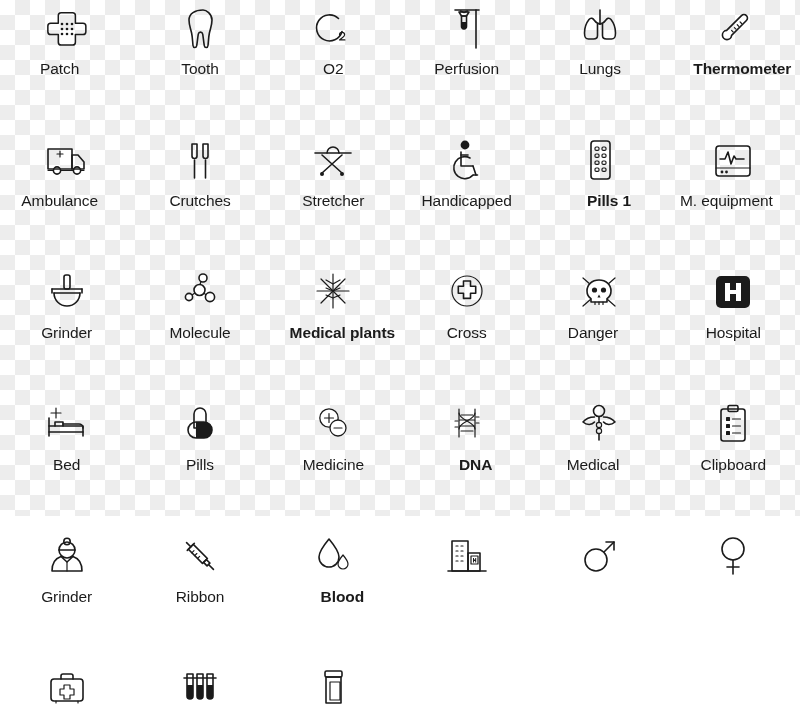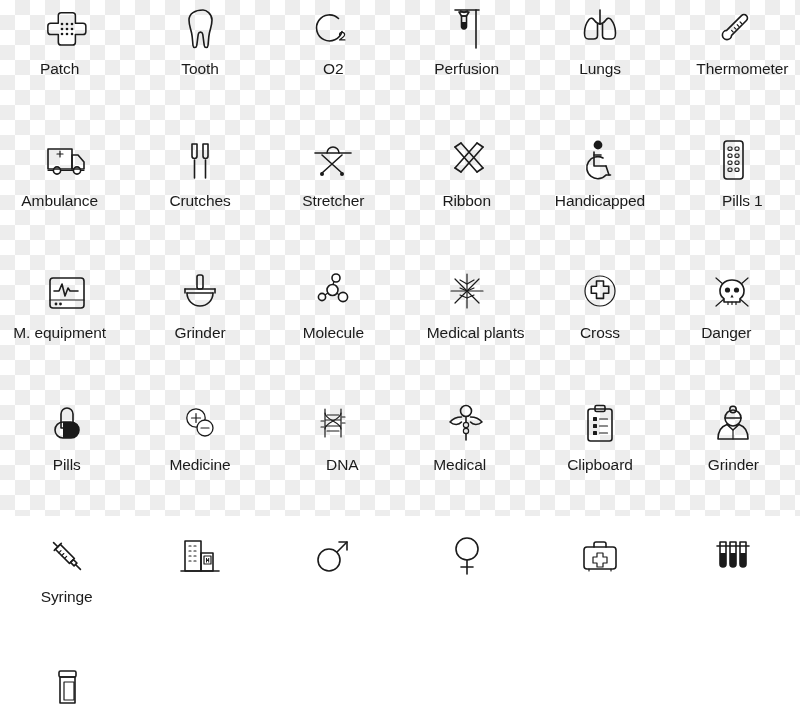--- a/index.html
+++ b/index.html
@@ -64,21 +64,21 @@
     font-size: 15.5px;
     line-height: 18px;
     color: #1b1b1b;
     white-space: nowrap;
     text-align: center;
     letter-spacing: -0.1px;
   }
 
   
   .icon-cell.clip-left .icon-label { margin-left: -14px; }
-  .icon-cell.clip-right .icon-label { margin-right: -18px; }
+  .icon-cell.clip-right .icon-label { margin-right: -18px; font-weight: bold; }
 
   .ln {
     fill: none;
     stroke: #1b1b1b;
     stroke-width: 1.6;
     stroke-linecap: round;
     stroke-linejoin: round;
   }
   .ln-thin {
     fill: none;
@@ -206,35 +206,20 @@
           <path class="ln" d="M12 14l20 18M32 14L12 32"></path>
           <g class="fl">
             <circle cx="12" cy="33" r="2"></circle>
             <circle cx="32" cy="33" r="2"></circle>
           </g>
         </svg>
       </div>
       <div class="icon-label">Stretcher</div>
     </div>
 
-    <div class="icon-cell">
-      <div class="icon-art">
-        <svg width="44" height="44" viewBox="0 0 44 44">
-          <path class="ln" d="M10 8l22 25"></path>
-          <path class="ln" d="M16 4l22 25"></path>
-          <path class="ln" d="M10 8L16 4"></path>
-          <path class="ln" d="M32 33l6-4"></path>
-          <path class="ln" d="M38 8L16 33"></path>
-          <path class="ln" d="M32 4L10 29"></path>
-          <path class="ln" d="M32 4l6 4"></path>
-          <path class="ln" d="M10 29l6 4"></path>
-        </svg>
-      </div>
-      <div class="icon-label">Ribbon</div>
-    </div>
 
     <div class="icon-cell">
       <div class="icon-art">
         <svg width="42" height="46" viewBox="0 0 42 46">
           <circle class="fl" cx="19" cy="7" r="4.4"></circle>
           <path class="ln" d="M15 14v14h12"></path>
           <path class="ln" d="M15 17h7"></path>
           <path class="ln" d="M27 28l3 9"></path>
           <path class="ln" d="M27.5 37h4"></path>
           <path class="ln" d="M24 20a11 11 0 1 0 3 17"></path>
@@ -340,21 +325,43 @@
             <circle cx="17.5" cy="18" r="2.6"></circle>
             <circle cx="26.5" cy="18" r="2.6"></circle>
             <path d="M22 22.5l-1.6 3h3.2z"></path>
           </g>
           <path class="ln-thin" d="M18 30v2.4M22 30v2.4M26 30v2.4"></path>
         </svg>
       </div>
       <div class="icon-label">Danger</div>
     </div>
 
-
+    <div class="icon-cell">
+      <div class="icon-art">
+        <svg width="42" height="42" viewBox="0 0 42 42">
+          <rect class="fl" x="4" y="4" width="34" height="32" rx="5"></rect>
+          <path fill="#ffffff" d="M13 11h5v7h6v-7h5v18h-5v-7h-6v7h-5z"></path>
+        </svg>
+      </div>
+      <div class="icon-label">Hospital</div>
+    </div>
+
+    <div class="icon-cell">
+      <div class="icon-art">
+        <svg width="46" height="42" viewBox="0 0 46 42">
+          <path class="ln-thin" d="M12 4v10M7 9h10"></path>
+          <path class="ln" d="M5 14v18"></path>
+          <path class="ln" d="M5 22h34v10"></path>
+          <path class="ln" d="M5 28h34"></path>
+          <path class="ln" d="M11 22v-4h8v4"></path>
+          <path class="ln" d="M19 20h16a4 4 0 0 1 4 4"></path>
+        </svg>
+      </div>
+      <div class="icon-label">Bed</div>
+    </div>
 
     <div class="icon-cell">
       <div class="icon-art">
         <svg width="44" height="44" viewBox="0 0 44 44">
           <path class="ln" d="M16 11a6 6 0 0 1 12 0v14H16z"></path>
           <path class="fl" d="M26 19a8 8 0 0 1 0 16h-8V19z" transform="translate(0,0)"></path>
           <path class="ln" d="M10 27a8 8 0 0 1 8-8h8a8 8 0 0 1 0 16h-8a8 8 0 0 1-8-8z"></path>
           <path class="fl" d="M22 19h4a8 8 0 0 1 0 16h-4z"></path>
         </svg>
       </div>
@@ -441,23 +448,32 @@
           <g transform="rotate(-45 23 22)">
             <path class="ln" d="M23 3v6"></path>
             <path class="ln" d="M18 9h10"></path>
             <path class="ln" d="M19.5 9h7v20h-7z"></path>
             <path class="ln-thin" d="M19.5 14h3M19.5 18h3M19.5 22h3"></path>
             <path class="ln" d="M21 29h4v5h-4z"></path>
             <path class="ln" d="M23 34v7"></path>
           </g>
         </svg>
       </div>
-      <div class="icon-label">Syringe</div>
-    </div>
-
+      <div class="icon-label">Ribbon</div>
+    </div>
+
+    <div class="icon-cell clip-right">
+      <div class="icon-art">
+        <svg width="44" height="44" viewBox="0 0 44 44">
+          <path class="ln" d="M18 4c0 0-10 12-10 18a10 10 0 0 0 20 0c0-6-10-18-10-18z"></path>
+          <path class="ln-thin" d="M32 20c0 0-5 6-5 9a5 5 0 0 0 10 0c0-3-5-9-5-9z"></path>
+        </svg>
+      </div>
+      <div class="icon-label">Blood</div>
+    </div>
 
     <div class="icon-cell clip-left">
       <div class="icon-art">
         <svg width="46" height="44" viewBox="0 0 46 44">
           <path class="ln" d="M8 6h16v30H8z"></path>
           <path class="ln" d="M24 18h12v18H24z"></path>
           <path class="ln" d="M4 36h38"></path>
           <g class="ln-thin">
             <path d="M12 11h2M17 11h2M12 16h2M17 16h2M12 21h2M17 21h2M12 26h2M17 26h2"></path>
           </g>

